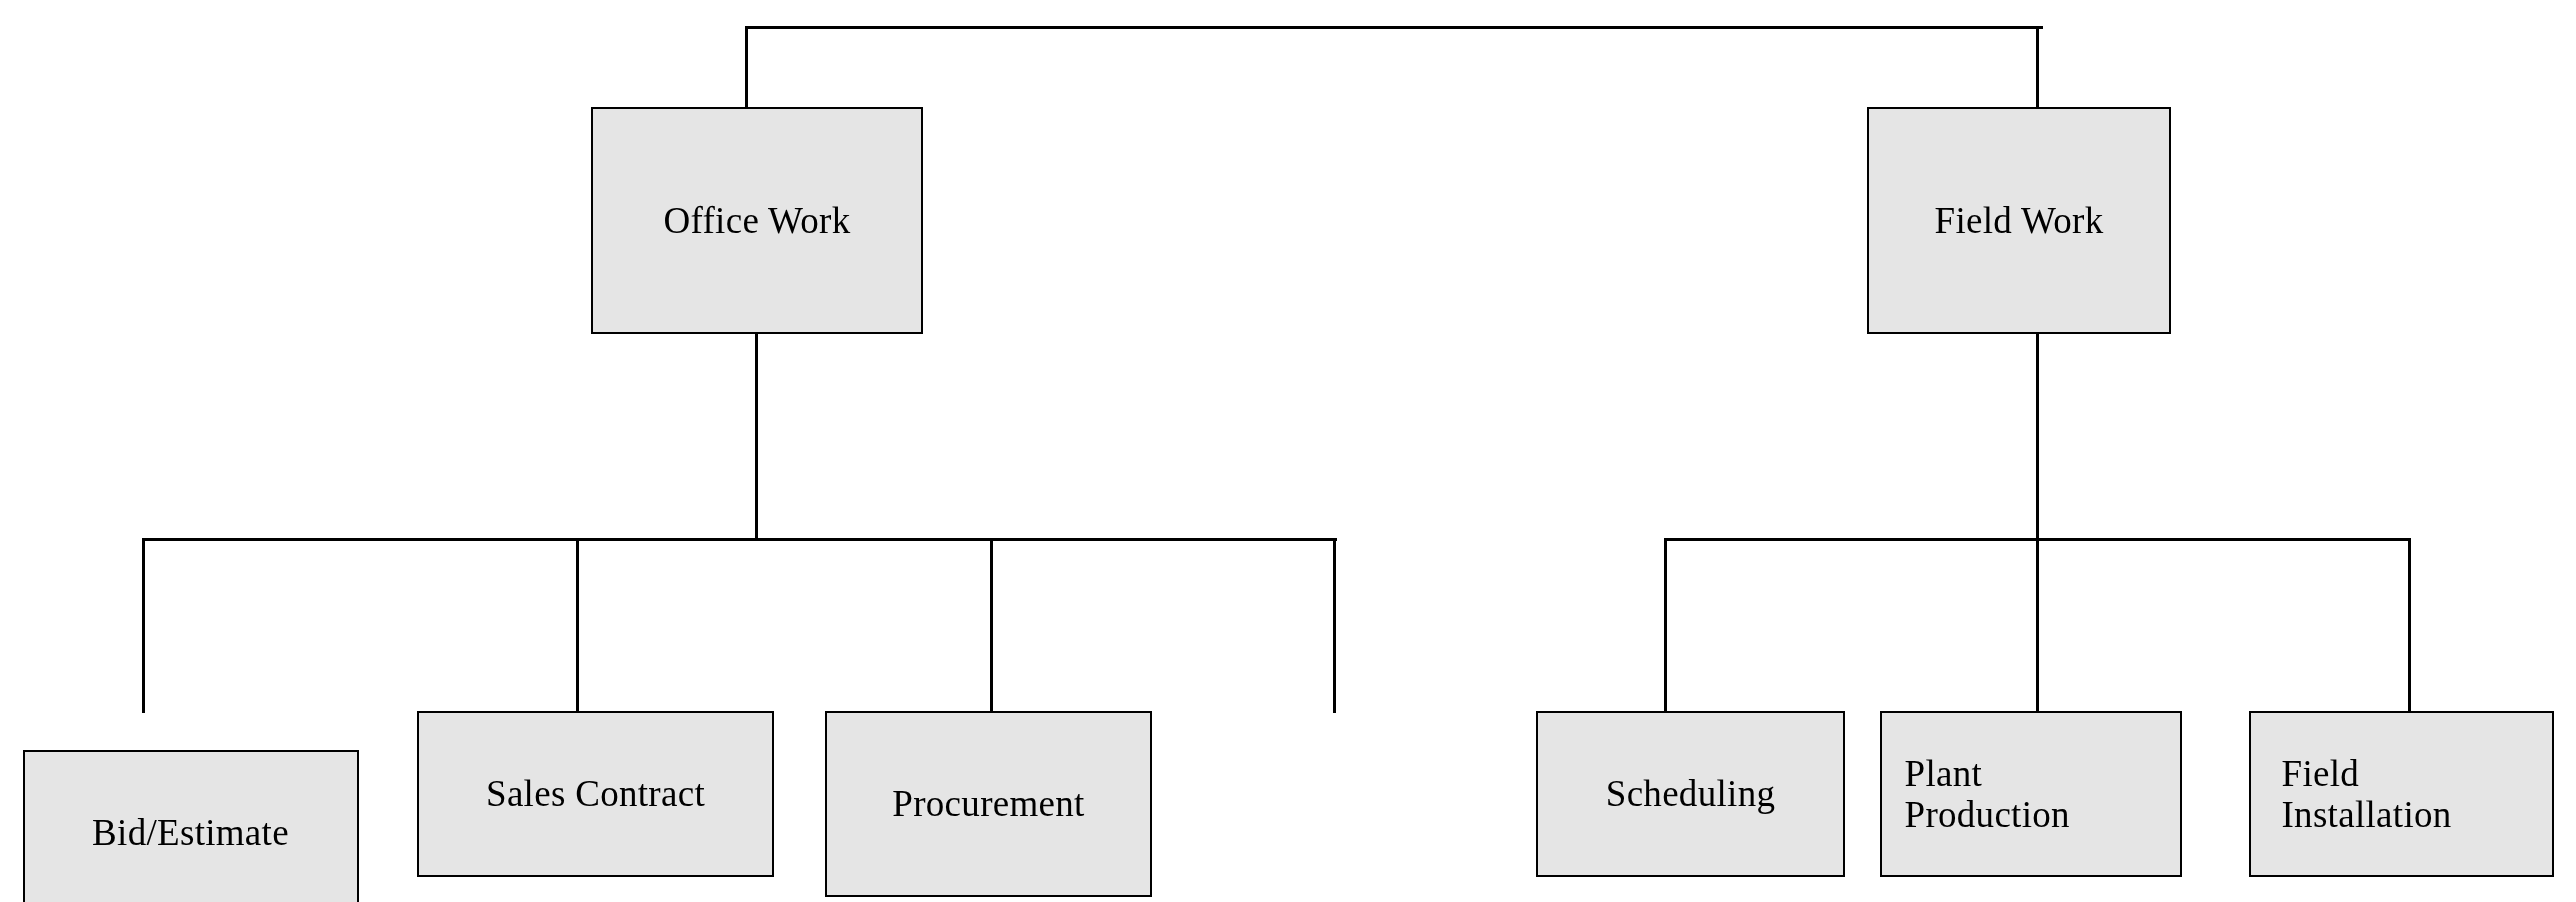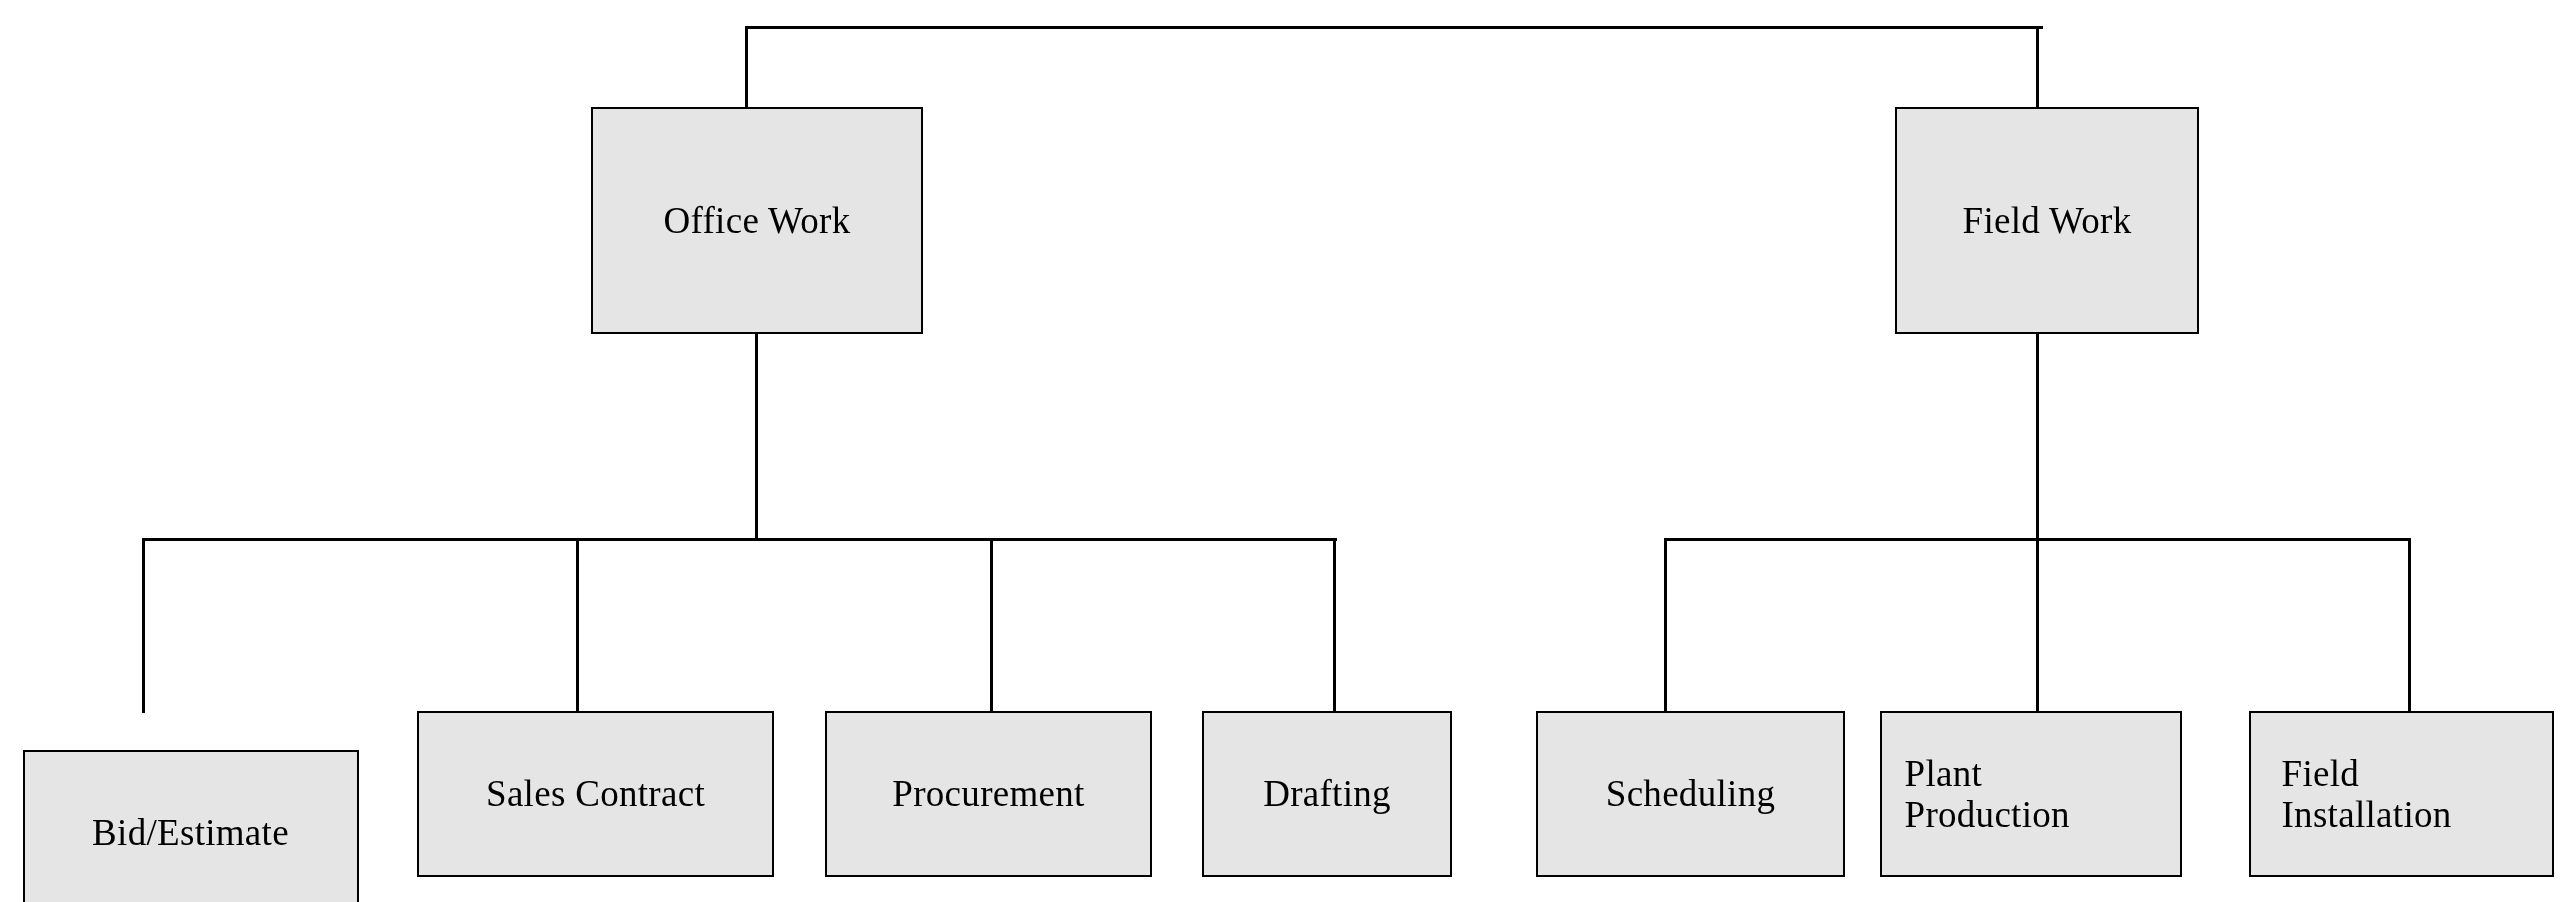--- a/index.html
+++ b/index.html
@@ -67,39 +67,36 @@
   <div class="edge v" style="left:2036px; top:332px; height:209px;"></div>
   <div class="edge h" style="left:1664px; top:538px; width:747px;"></div>
   <div class="edge v" style="left:1664px; top:538px; height:175px;"></div>
   <div class="edge v" style="left:2036px; top:538px; height:175px;"></div>
   <div class="edge v" style="left:2408px; top:538px; height:175px;"></div>
 
   <div class="node align-center" style="left:591px; top:107px; width:332px; height:227px;">
     <span class="label">Office Work</span>
   </div>
 
-  <div class="node align-center" style="left:1867px; top:107px; width:304px; height:227px;margin-left:28px;">
+  <div class="node align-center" style="left:1867px; top:107px; width:304px; height:227px;">
     <span class="label">Field Work</span>
   </div>
 
   <div class="node align-center" style="left:22.5px; top:750px; width:336px; height:166px;">
     <span class="label">Bid/Estimate</span>
   </div>
 
   <div class="node align-center" style="left:417px; top:711px; width:357px; height:166px;">
     <span class="label">Sales Contract</span>
   </div>
 
-  <div class="node align-center" style="left:825px; top:711px; width:327px; height:166px;">
+  <div class="node align-center" style="left:825px; top:711px; width:327px; height:186px;">
     <span class="label">Procurement</span>
   </div>
 
-  <div class="node align-center" style="left:1202px; top:711px; width:250px; height:166px;">
-    <span class="label">Drafting</span>
-  </div>
 
   <div class="node align-center" style="left:1536px; top:711px; width:309px; height:166px;">
     <span class="label">Scheduling</span>
   </div>
 
   <div class="node align-left" style="left:1880px; top:711px; width:302px; height:166px;">
     <span class="label">Plant
 Production</span>
   </div>
 

